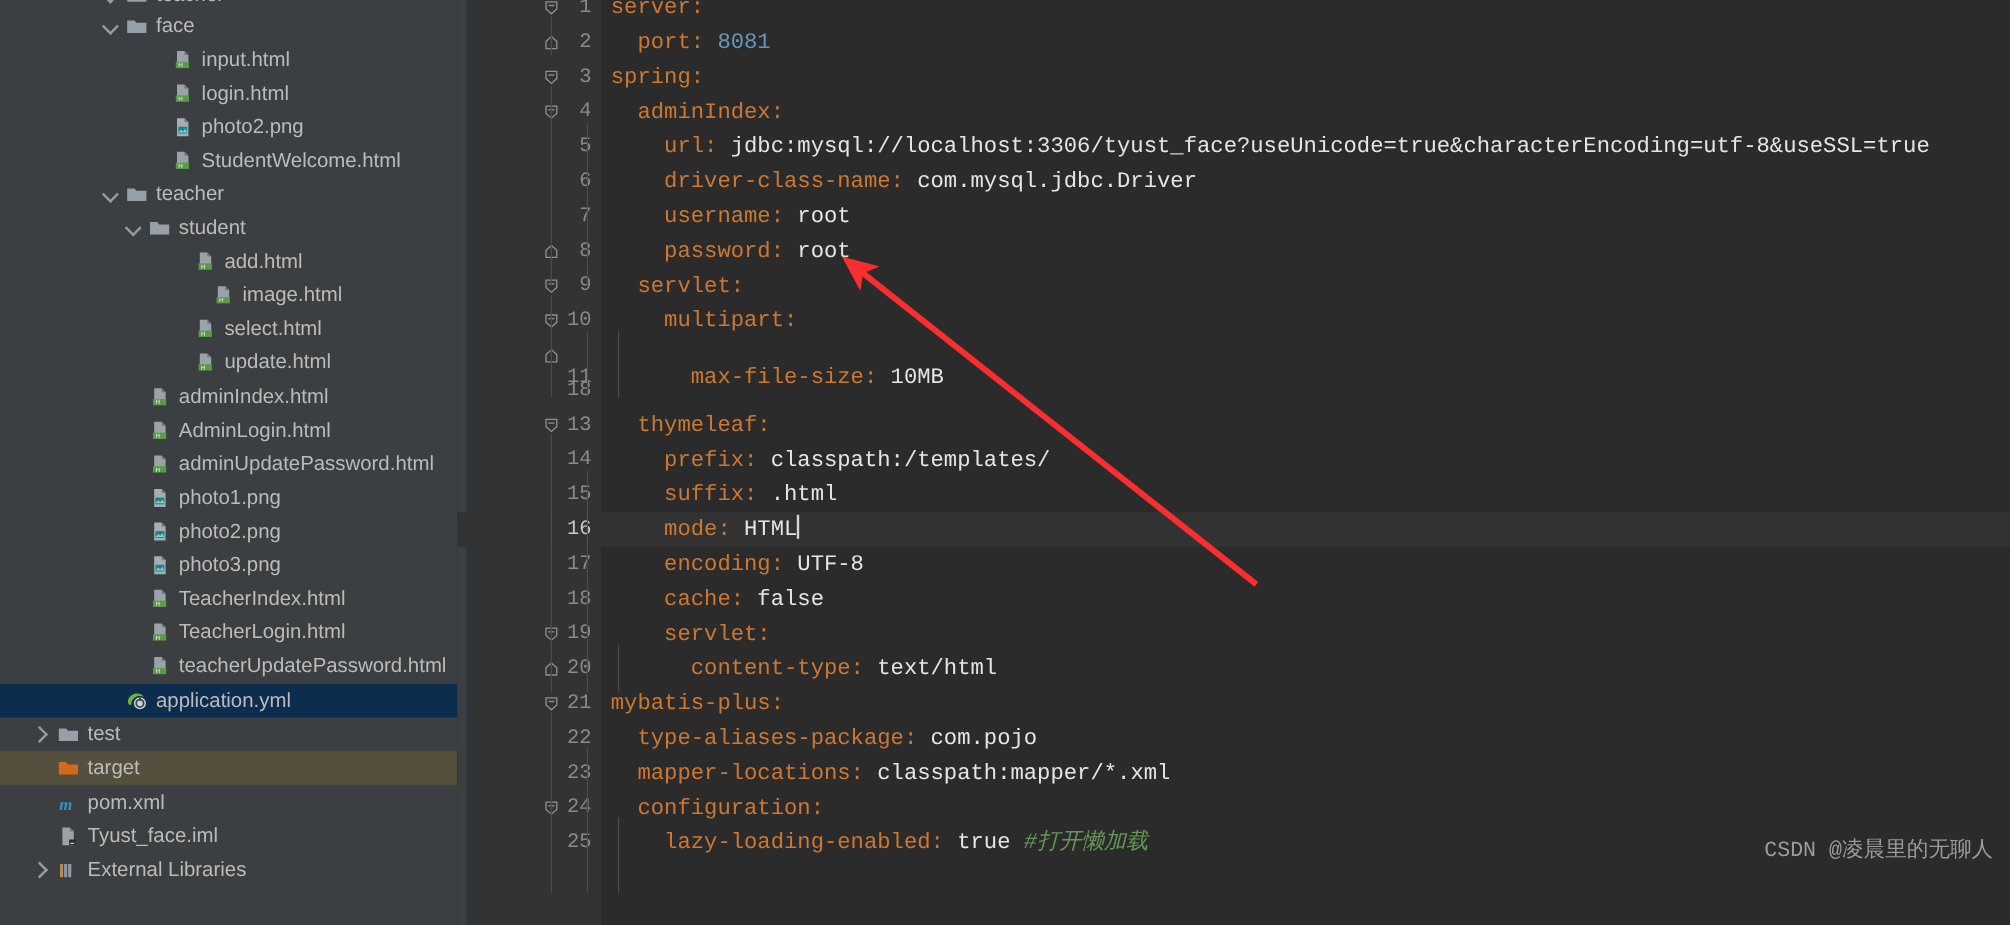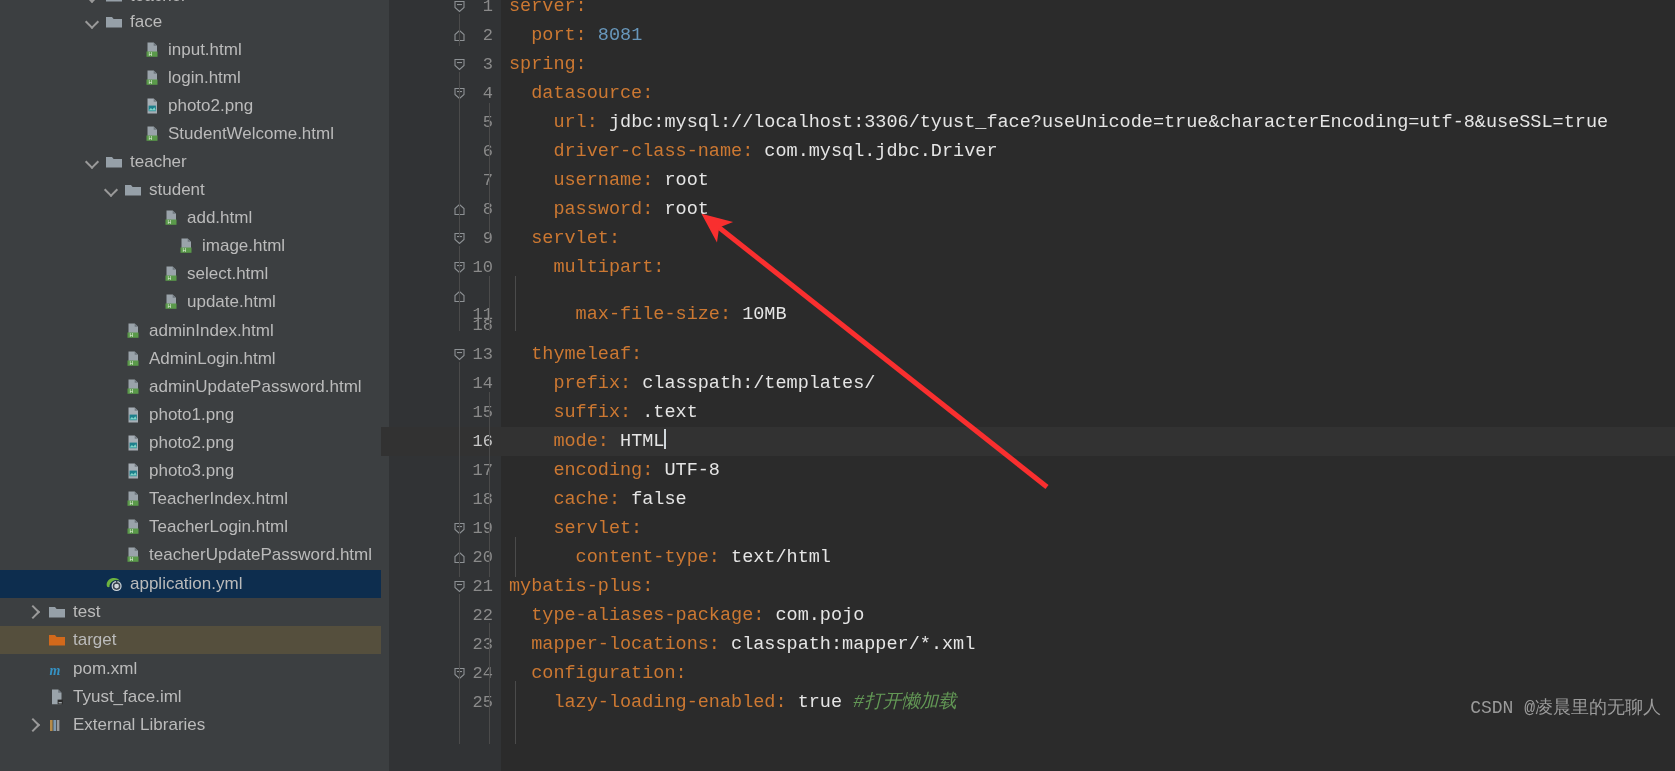--- a/index.html
+++ b/index.html
@@ -472,21 +472,21 @@
             <path d="M2 11.5h9v-6l-4.5-4-4.5 4z" fill="none" stroke="#8d9194" stroke-width="1.1"></path>
           </svg>
         </div>
         <div class="code-line" style="top: 50px;"><span class="lno">3</span><span class="ctext"><span class="k">spring:</span></span></div>
         <div class="fold" style="left: 72px; top: 58px;">
           <svg viewBox="0 0 13 13" width="13" height="13">
             <path d="M2 1.5h9v6l-4.5 4-4.5-4z" fill="none" stroke="#8d9194" stroke-width="1.1"></path>
             <rect x="4" y="4" width="5" height="1.1" fill="#8d9194"></rect>
           </svg>
         </div>
-        <div class="code-line" style="top: 79px;"><span class="lno">4</span><span class="ctext"><span class="k">  datasource:</span></span></div>
+        <div class="code-line" style="top: 79px;"><span class="lno">4</span><span class="ctext"><span class="k">  adminIndex:</span></span></div>
         <div class="fold" style="left: 72px; top: 87px;">
           <svg viewBox="0 0 13 13" width="13" height="13">
             <path d="M2 1.5h9v6l-4.5 4-4.5-4z" fill="none" stroke="#8d9194" stroke-width="1.1"></path>
             <rect x="4" y="4" width="5" height="1.1" fill="#8d9194"></rect>
           </svg>
         </div>
         <div class="code-line" style="top: 108px;"><span class="lno">5</span><span class="ctext"><span class="k">    url: </span><span class="v">jdbc:mysql://localhost:3306/tyust_face?useUnicode=true&amp;characterEncoding=utf-8&amp;useSSL=true</span></span></div>
         <div class="code-line" style="top: 137px;"><span class="lno">6</span><span class="ctext"><span class="k">    driver-class-name: </span><span class="v">com.mysql.jdbc.Driver</span></span></div>
         <div class="code-line" style="top: 166px;"><span class="lno">7</span><span class="ctext"><span class="k">    username: </span><span class="v">root</span></span></div>
         <div class="code-line" style="top: 195px;"><span class="lno">8</span><span class="ctext"><span class="k">    password: </span><span class="v">root</span></span></div>
@@ -517,21 +517,21 @@
         </div>
         <div class="code-line" style="top: 311px;"><span class="lno">18</span><span class="ctext"></span></div>
         <div class="code-line" style="top: 340px;"><span class="lno">13</span><span class="ctext"><span class="k">  thymeleaf:</span></span></div>
         <div class="fold" style="left: 72px; top: 348px;">
           <svg viewBox="0 0 13 13" width="13" height="13">
             <path d="M2 1.5h9v6l-4.5 4-4.5-4z" fill="none" stroke="#8d9194" stroke-width="1.1"></path>
             <rect x="4" y="4" width="5" height="1.1" fill="#8d9194"></rect>
           </svg>
         </div>
         <div class="code-line" style="top: 369px;"><span class="lno">14</span><span class="ctext"><span class="k">    prefix: </span><span class="v">classpath:/templates/</span></span></div>
-        <div class="code-line" style="top: 398px;"><span class="lno">15</span><span class="ctext"><span class="k">    suffix: </span><span class="v">.text</span></span></div>
+        <div class="code-line" style="top: 398px;"><span class="lno">15</span><span class="ctext"><span class="k">    suffix: </span><span class="v">.html</span></span></div>
         <div class="code-line cur" style="top: 427px;"><span class="lno">16</span><span class="ctext"><span class="k">    mode: </span><span class="v">HTML</span><span style="display: inline-block; width: 2px; height: 20px; background: rgb(207, 214, 219); vertical-align: -3px;"></span></span></div>
         <div class="code-line" style="top: 456px;"><span class="lno">17</span><span class="ctext"><span class="k">    encoding: </span><span class="v">UTF-8</span></span></div>
         <div class="code-line" style="top: 485px;"><span class="lno">18</span><span class="ctext"><span class="k">    cache: </span><span class="v">false</span></span></div>
         <div class="code-line" style="top: 514px;"><span class="lno">19</span><span class="ctext"><span class="k">    servlet:</span></span></div>
         <div class="fold" style="left: 72px; top: 522px;">
           <svg viewBox="0 0 13 13" width="13" height="13">
             <path d="M2 1.5h9v6l-4.5 4-4.5-4z" fill="none" stroke="#8d9194" stroke-width="1.1"></path>
             <rect x="4" y="4" width="5" height="1.1" fill="#8d9194"></rect>
           </svg>
         </div>

